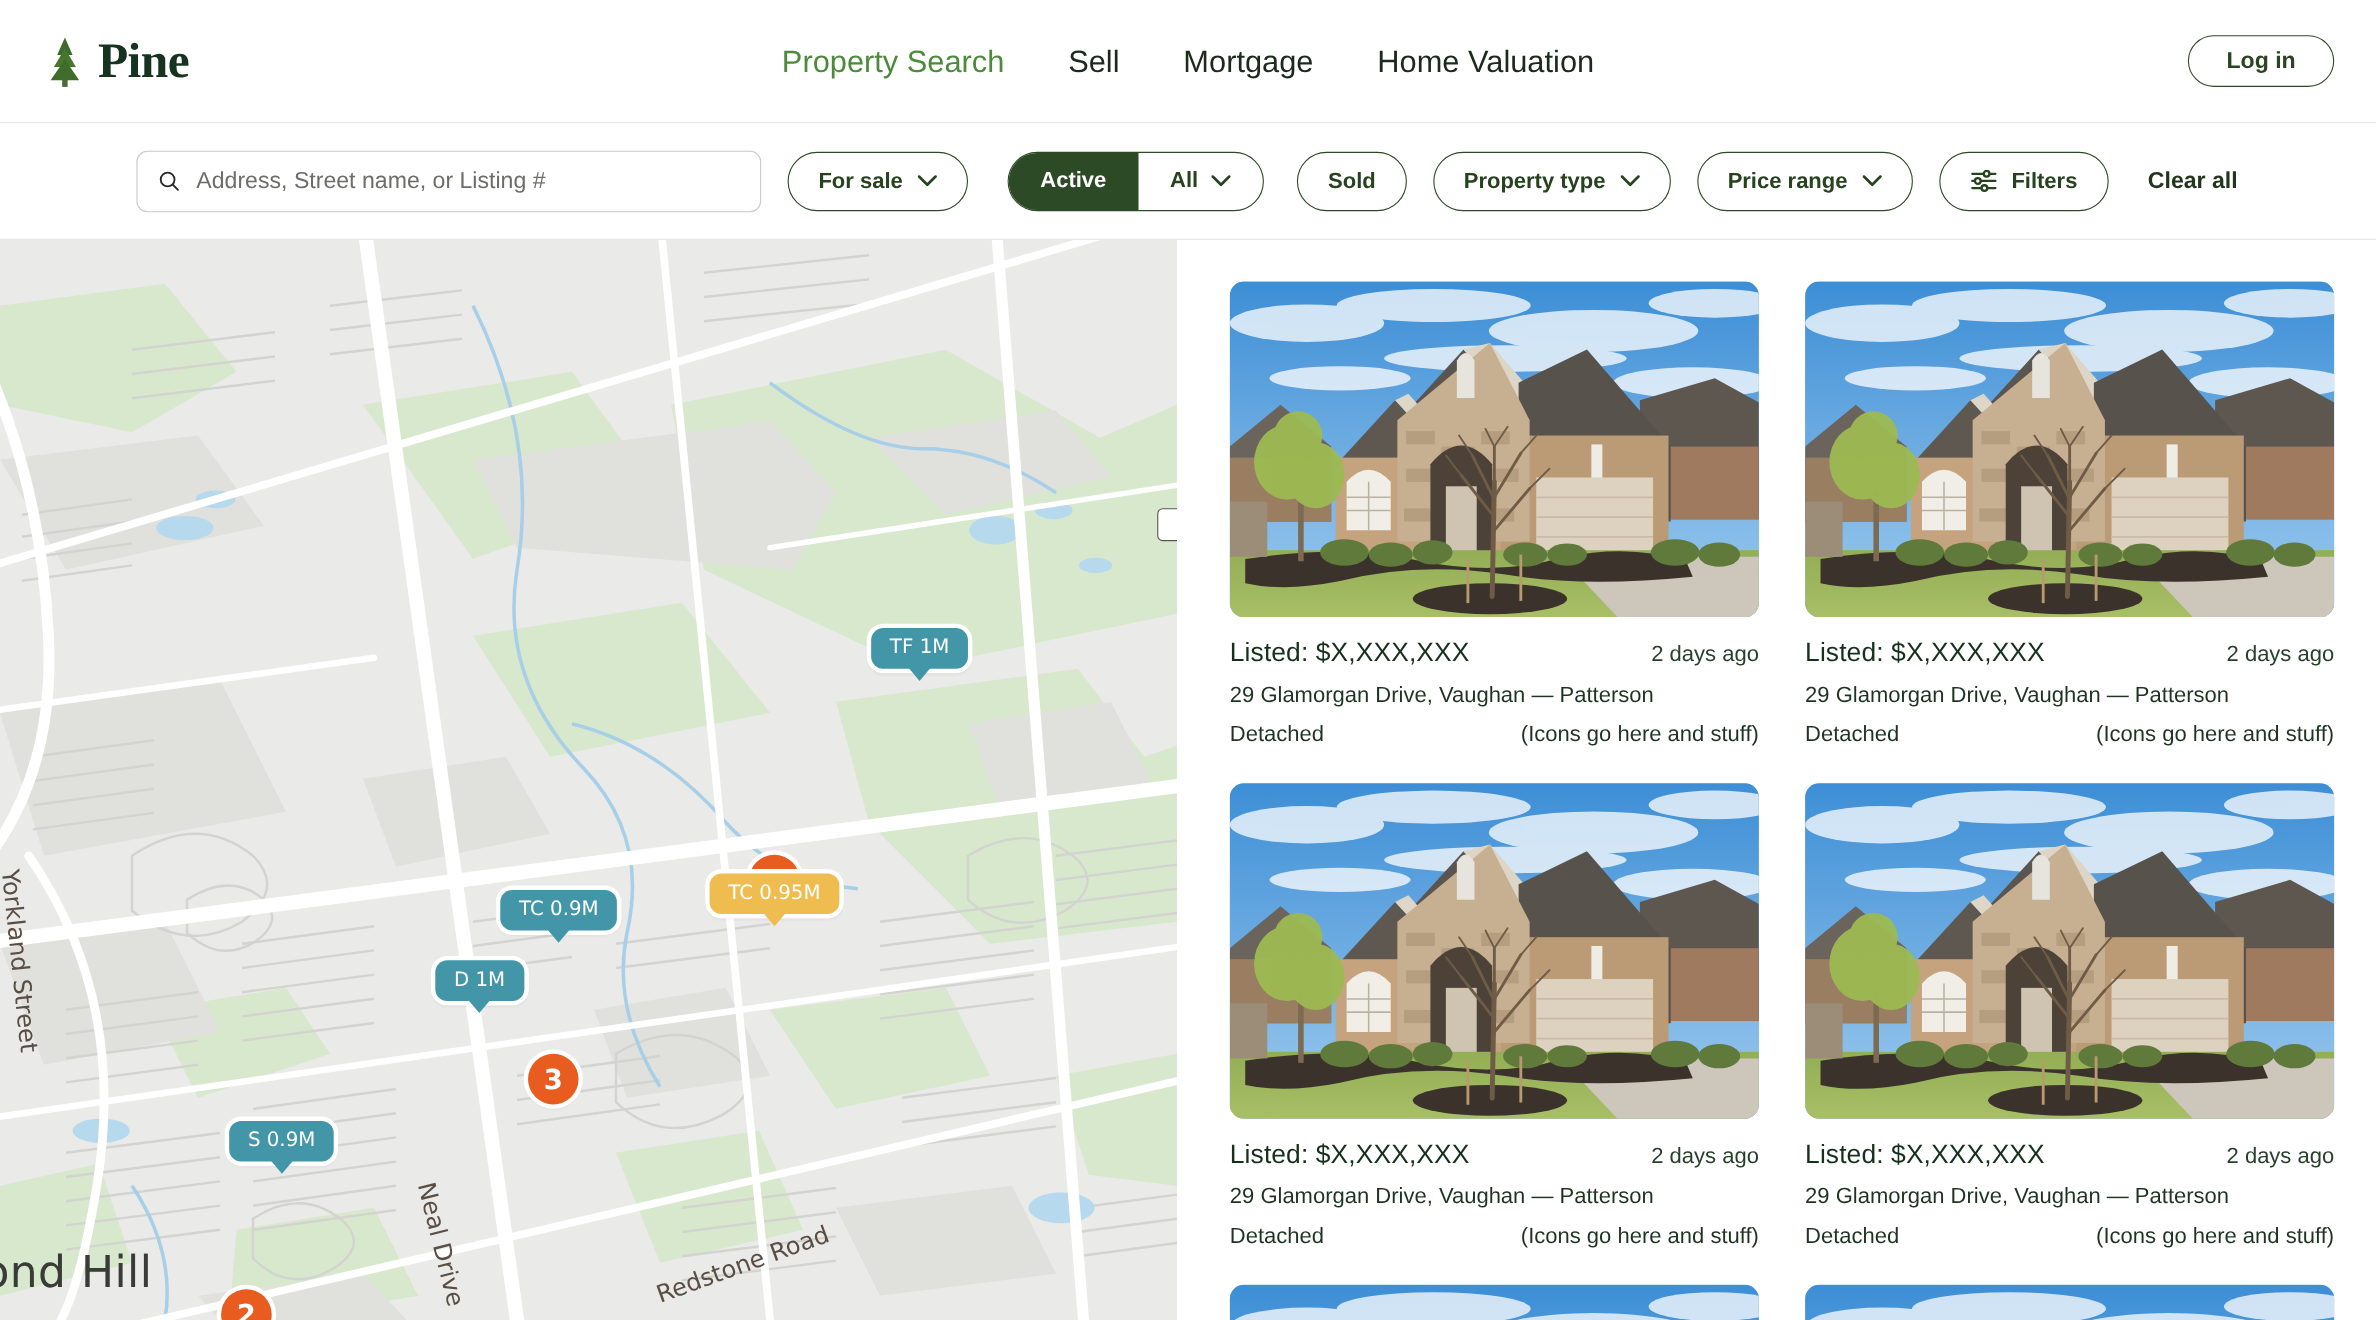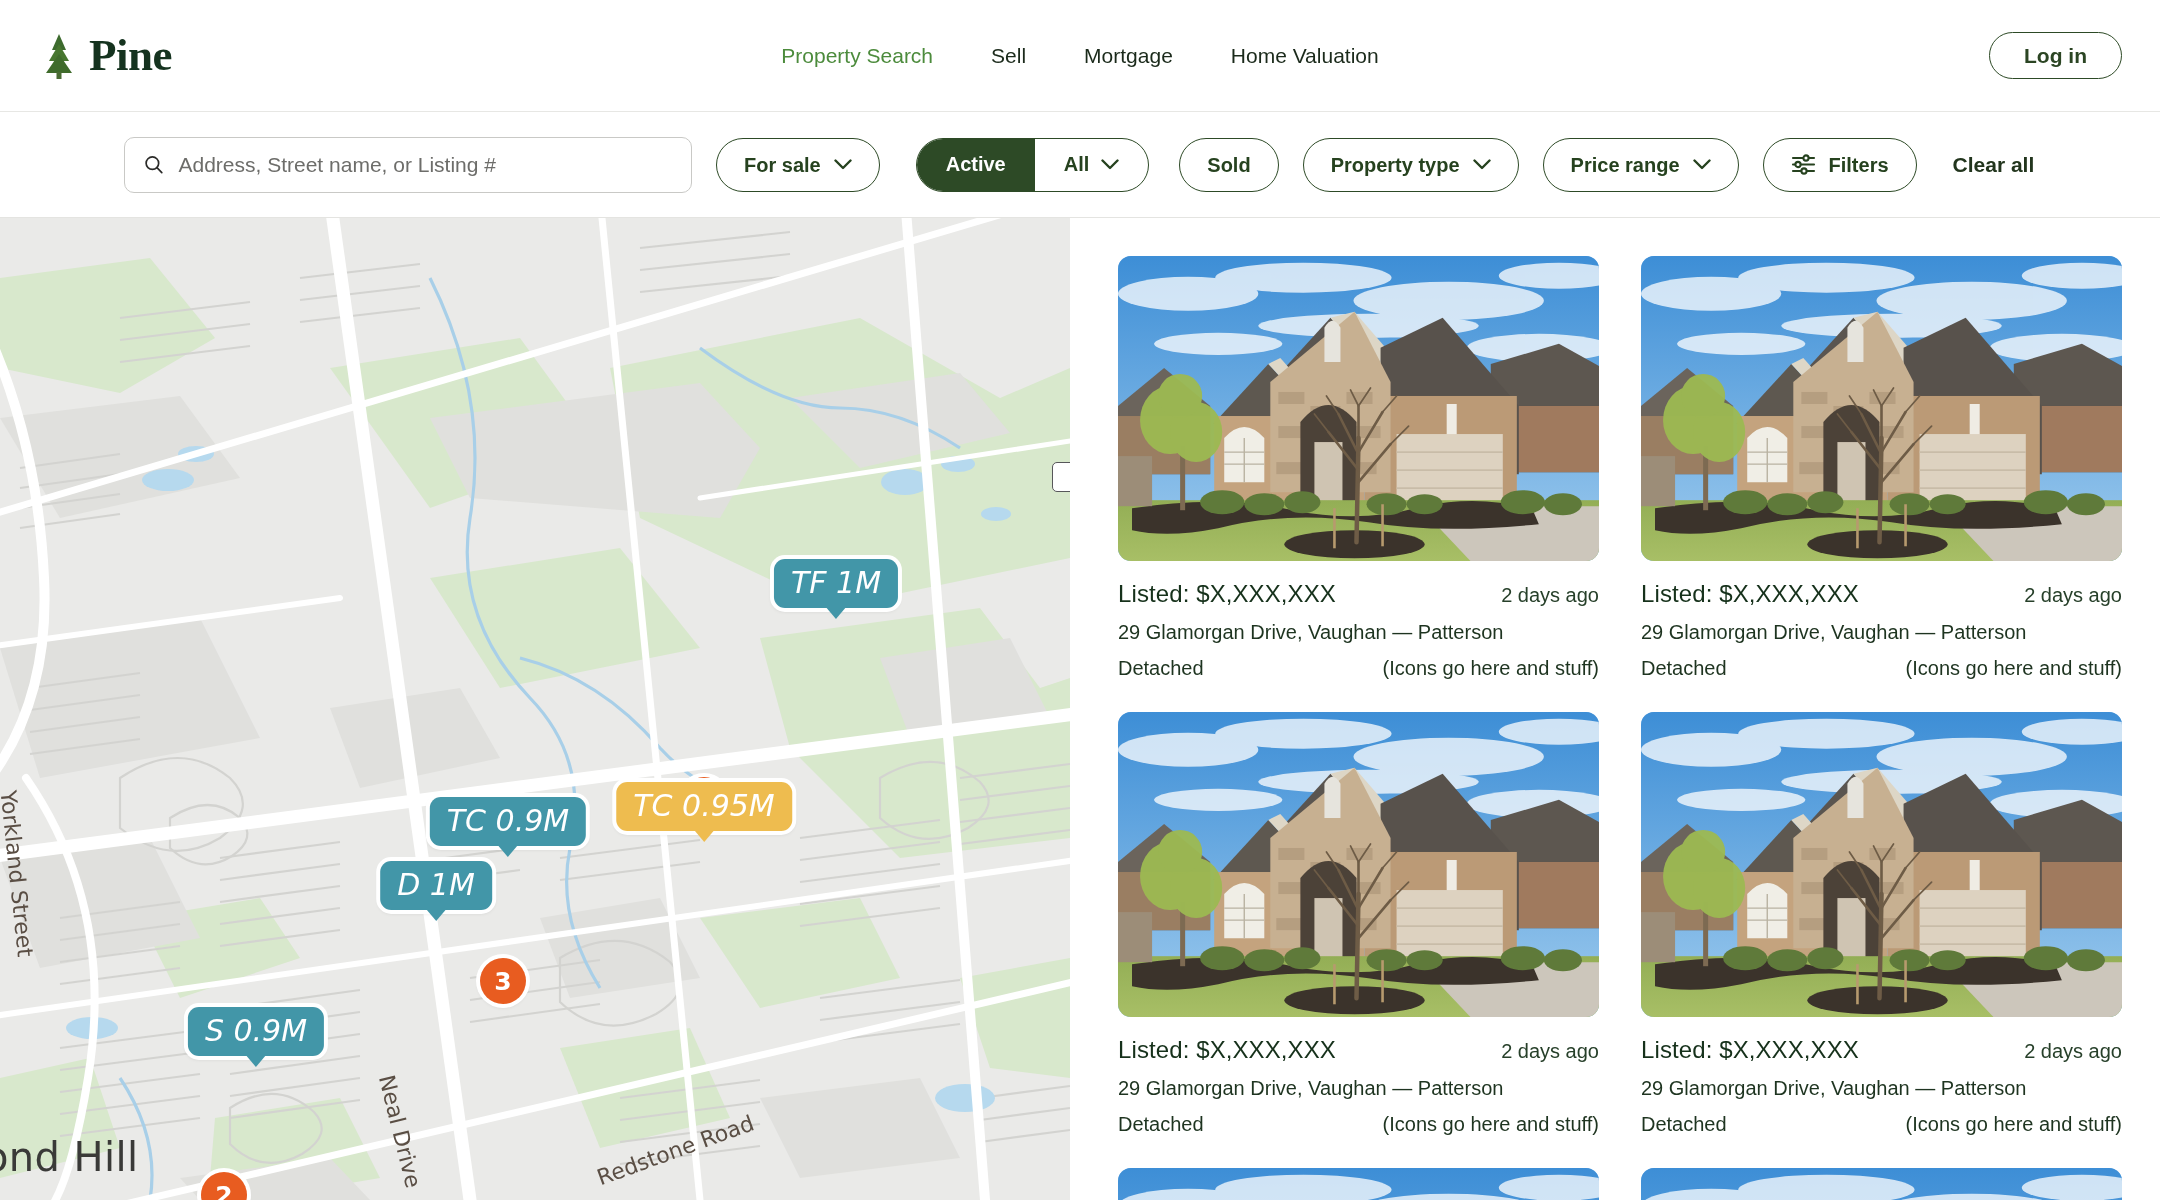--- a/index.html
+++ b/index.html
@@ -34,21 +34,21 @@
   }
   .nav {
     position: absolute;
     left: 50%;
     transform: translateX(-50%);
     display: flex;
     align-items: center;
     gap: 58px;
   }
   .nav-link {
-    font-size: 21px;
+    font-size: 28px;
     font-weight: 500;
     color: #1b2a1b;
     text-decoration: none;
     white-space: nowrap;
   }
   .nav-link.active { color: #4c8b3c; }
   .login-btn {
     margin-left: auto;
     border: 1.7px solid #2d4a26;
     background: #fff;
@@ -194,28 +194,27 @@
   .marker {
     position: absolute;
     transform: translate(-50%, -100%);
     z-index: 8;
     cursor: pointer;
   }
   .marker-bubble {
     position: relative;
     border-radius: 11px;
     padding: 9px 17px 10px;
-    font-size: 30px;
+    font-size: 18px;
     font-weight: 500;
     color: #fff;
     line-height: 1;
     box-shadow: 0 0 0 4px #fff, 0 2px 5px rgba(0,0,0,.20);
     white-space: nowrap;
     font-family: "DejaVu Sans", sans-serif;
-    font-style: italic;
   }
   .marker-bubble::after {
     content: "";
     position: absolute;
     left: 50%;
     bottom: -11px;
     transform: translateX(-50%);
     width: 0; height: 0;
     border-left: 11px solid transparent;
     border-right: 11px solid transparent;

